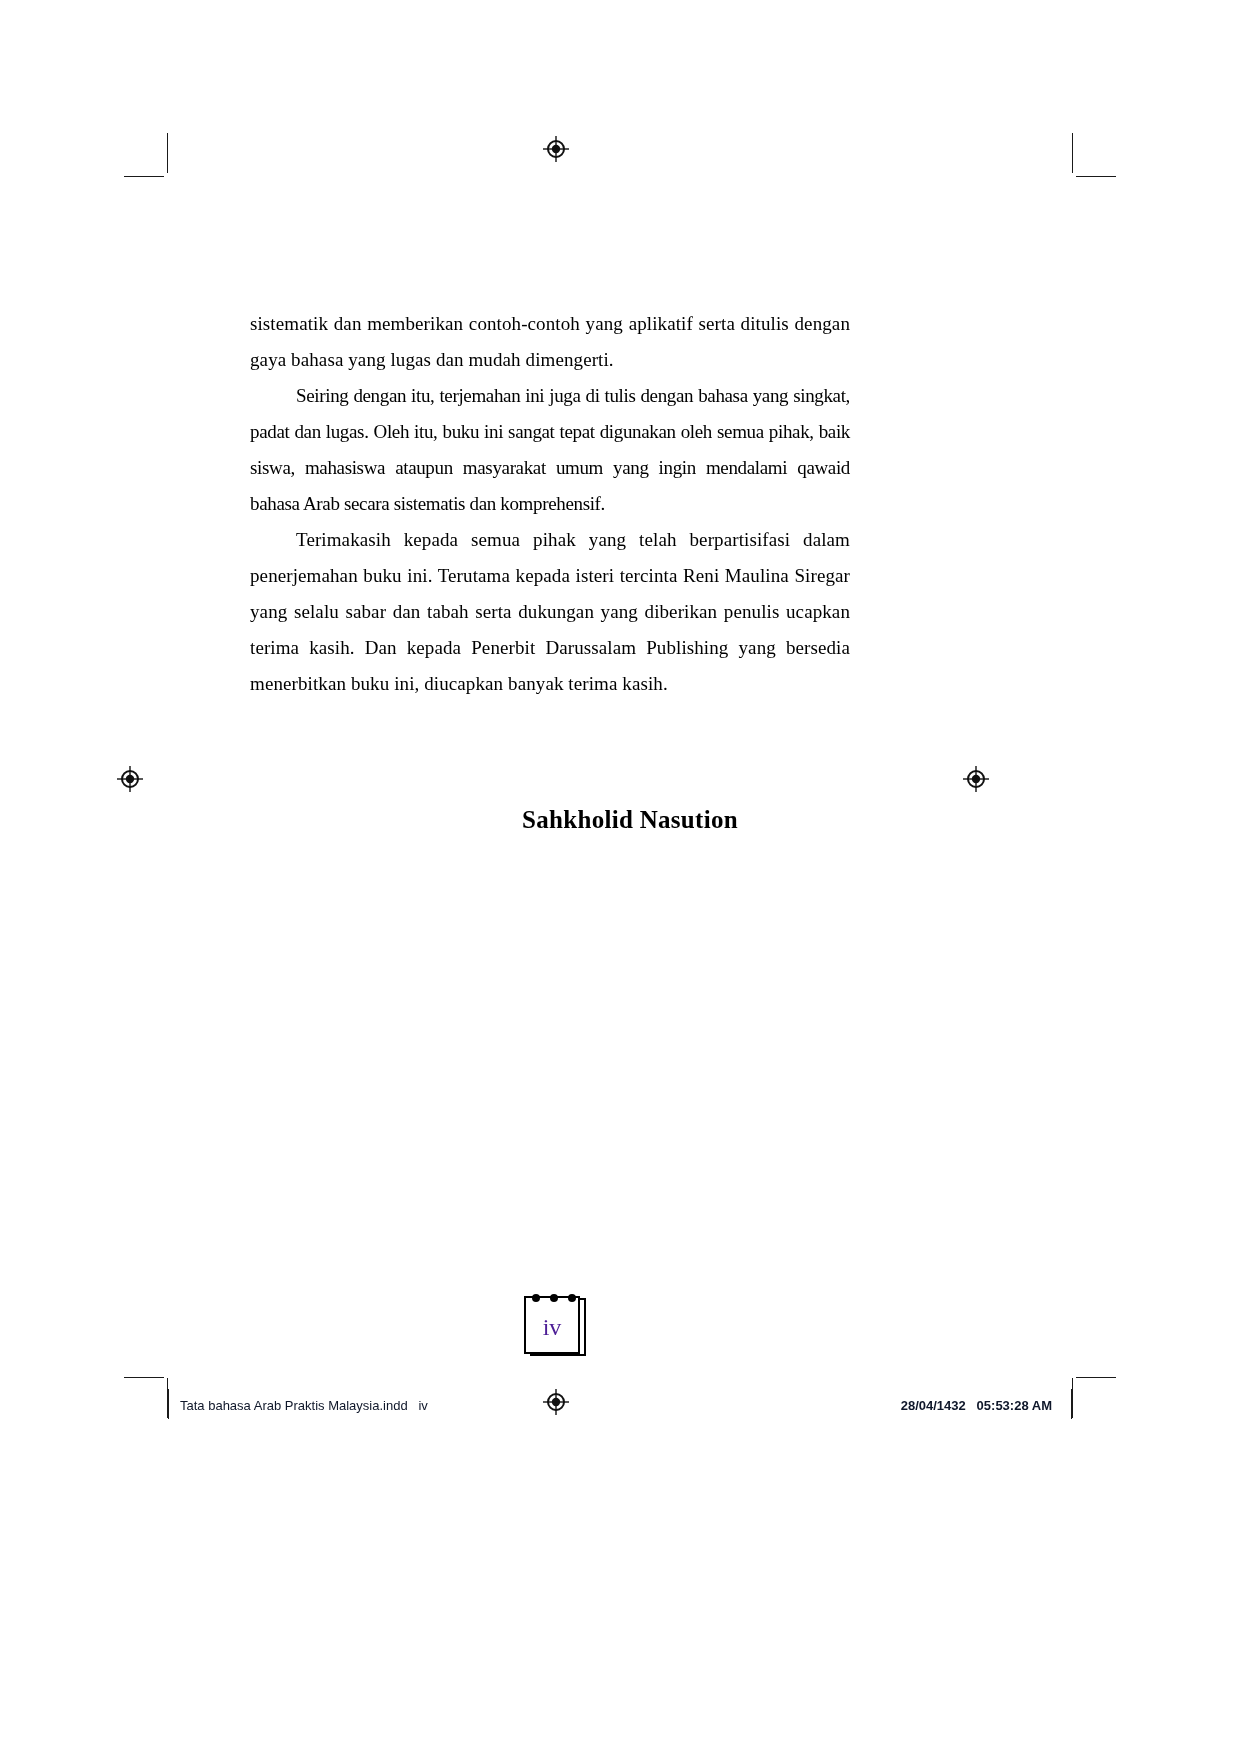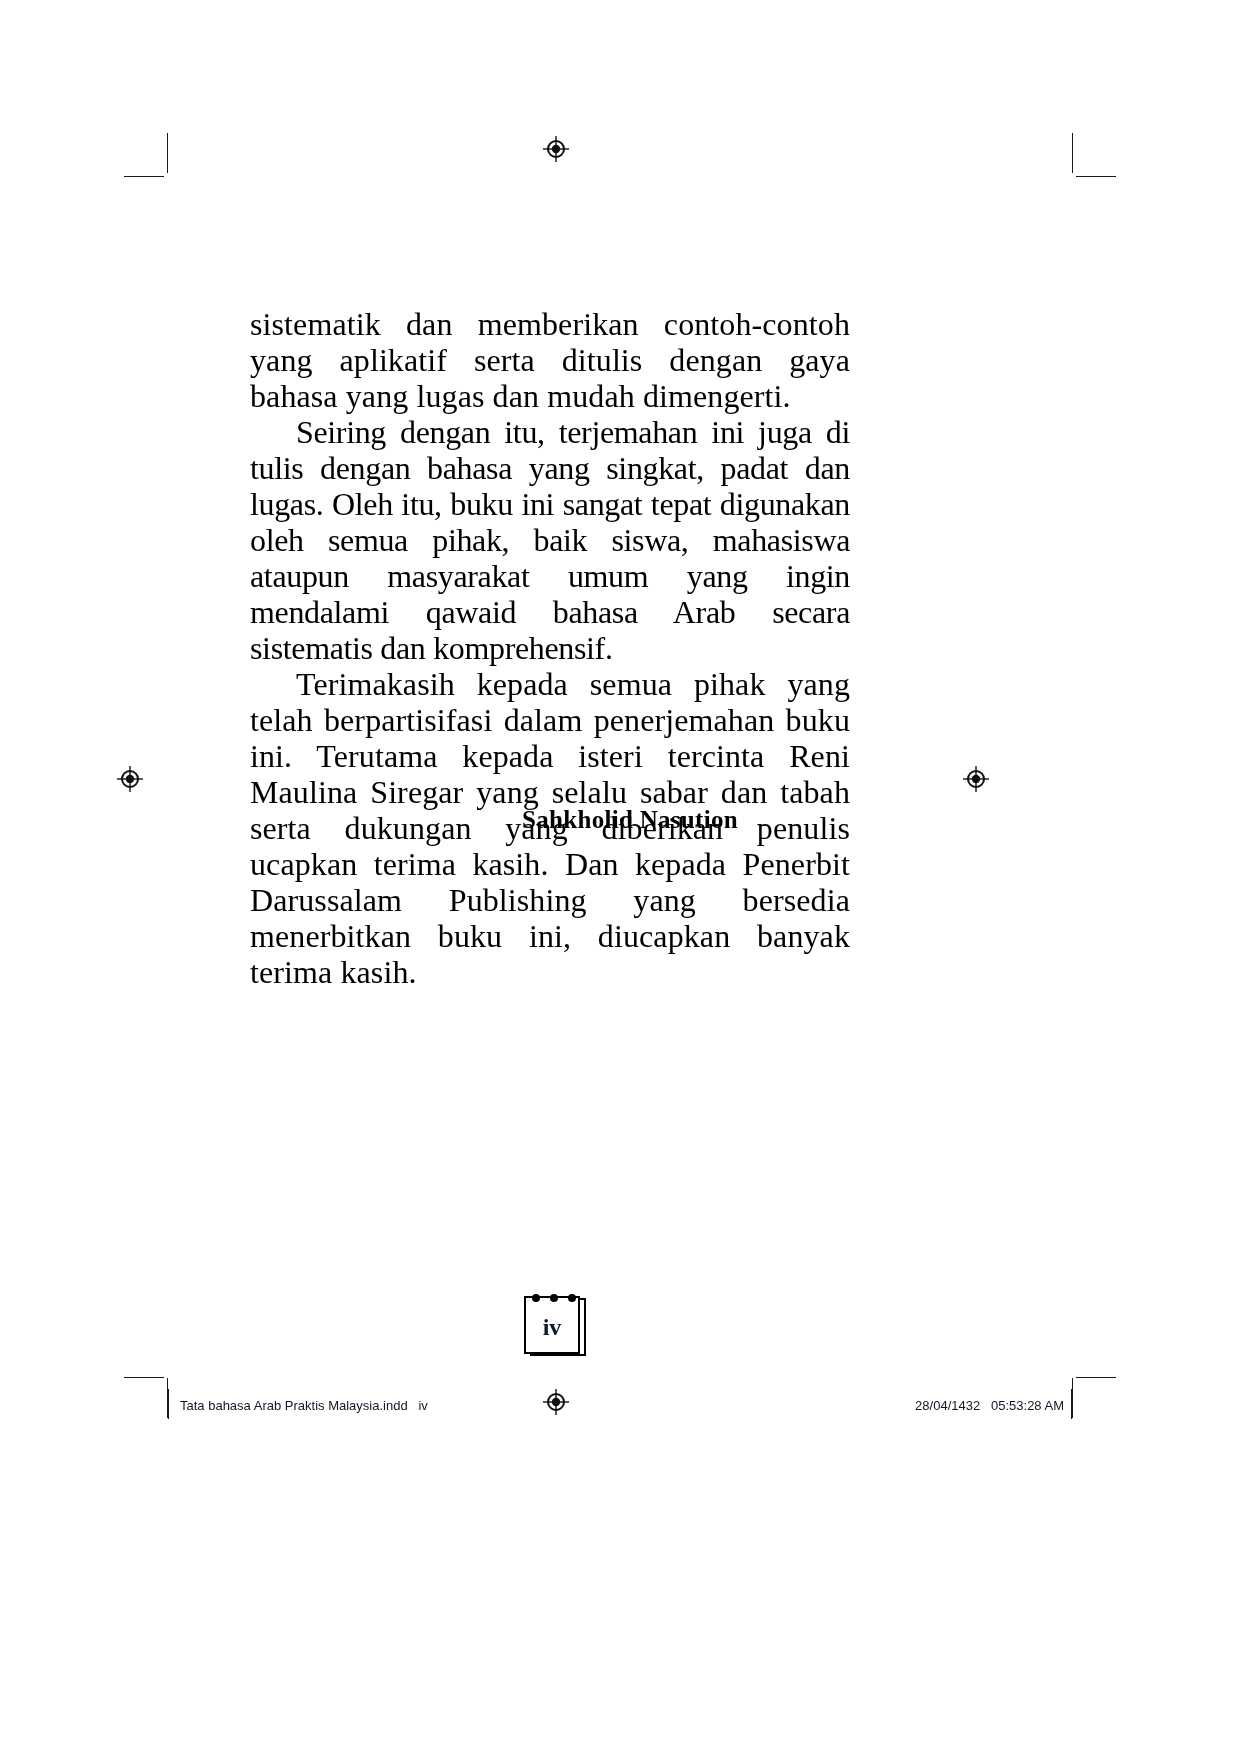--- a/index.html
+++ b/index.html
@@ -93,21 +93,21 @@
 
   
   .text-block {
     position: absolute;
     left: 250px;
     top: 306px;
     width: 600px;
   }
   .para {
     margin: 0;
-    font-size: 32px;
+    font-size: 19px;
     line-height: 36px;
     text-align: justify;
     text-justify: inter-word;
     font-family: "Liberation Serif", serif;
     letter-spacing: 0.1px;
   }
   .para.indent { text-indent: 46px; }
   .para + .para { margin-top: 0; }
 
   
@@ -168,24 +168,24 @@
     width: 52px;
     height: 54px;
     background: #ffffff;
     border: 2px solid #000;
     display: flex;
     align-items: center;
     justify-content: center;
   }
   .folio .num {
     font-family: "Liberation Serif", serif;
-    font-weight: bold;
+    font-weight: normal;
     font-size: 24px;
     line-height: 1;
-    color: #0f172a;
+    color: #4c1d95;
     padding-top: 4px;
   }
   .folio .dots {
     position: absolute;
     left: 8px;
     top: 0px;
     width: 44px;
     height: 12px;
     display: flex;
     justify-content: space-between;
@@ -212,23 +212,24 @@
     color: #0f172a;
   }
   .slug .left {
     position: absolute;
     left: 12px;
     top: 3px;
     white-space: pre;
   }
   .slug .right {
     position: absolute;
-    right: 8px;
+    right: 20px;
     top: 3px;
     white-space: pre;
+    font-weight: bold;
   }
   .slug .rule {
     position: absolute;
     right: 0;
     top: -6px;
     width: 1px;
     height: 30px;
     background: #1a1a1a;
   }
   .slug .rule-left {

